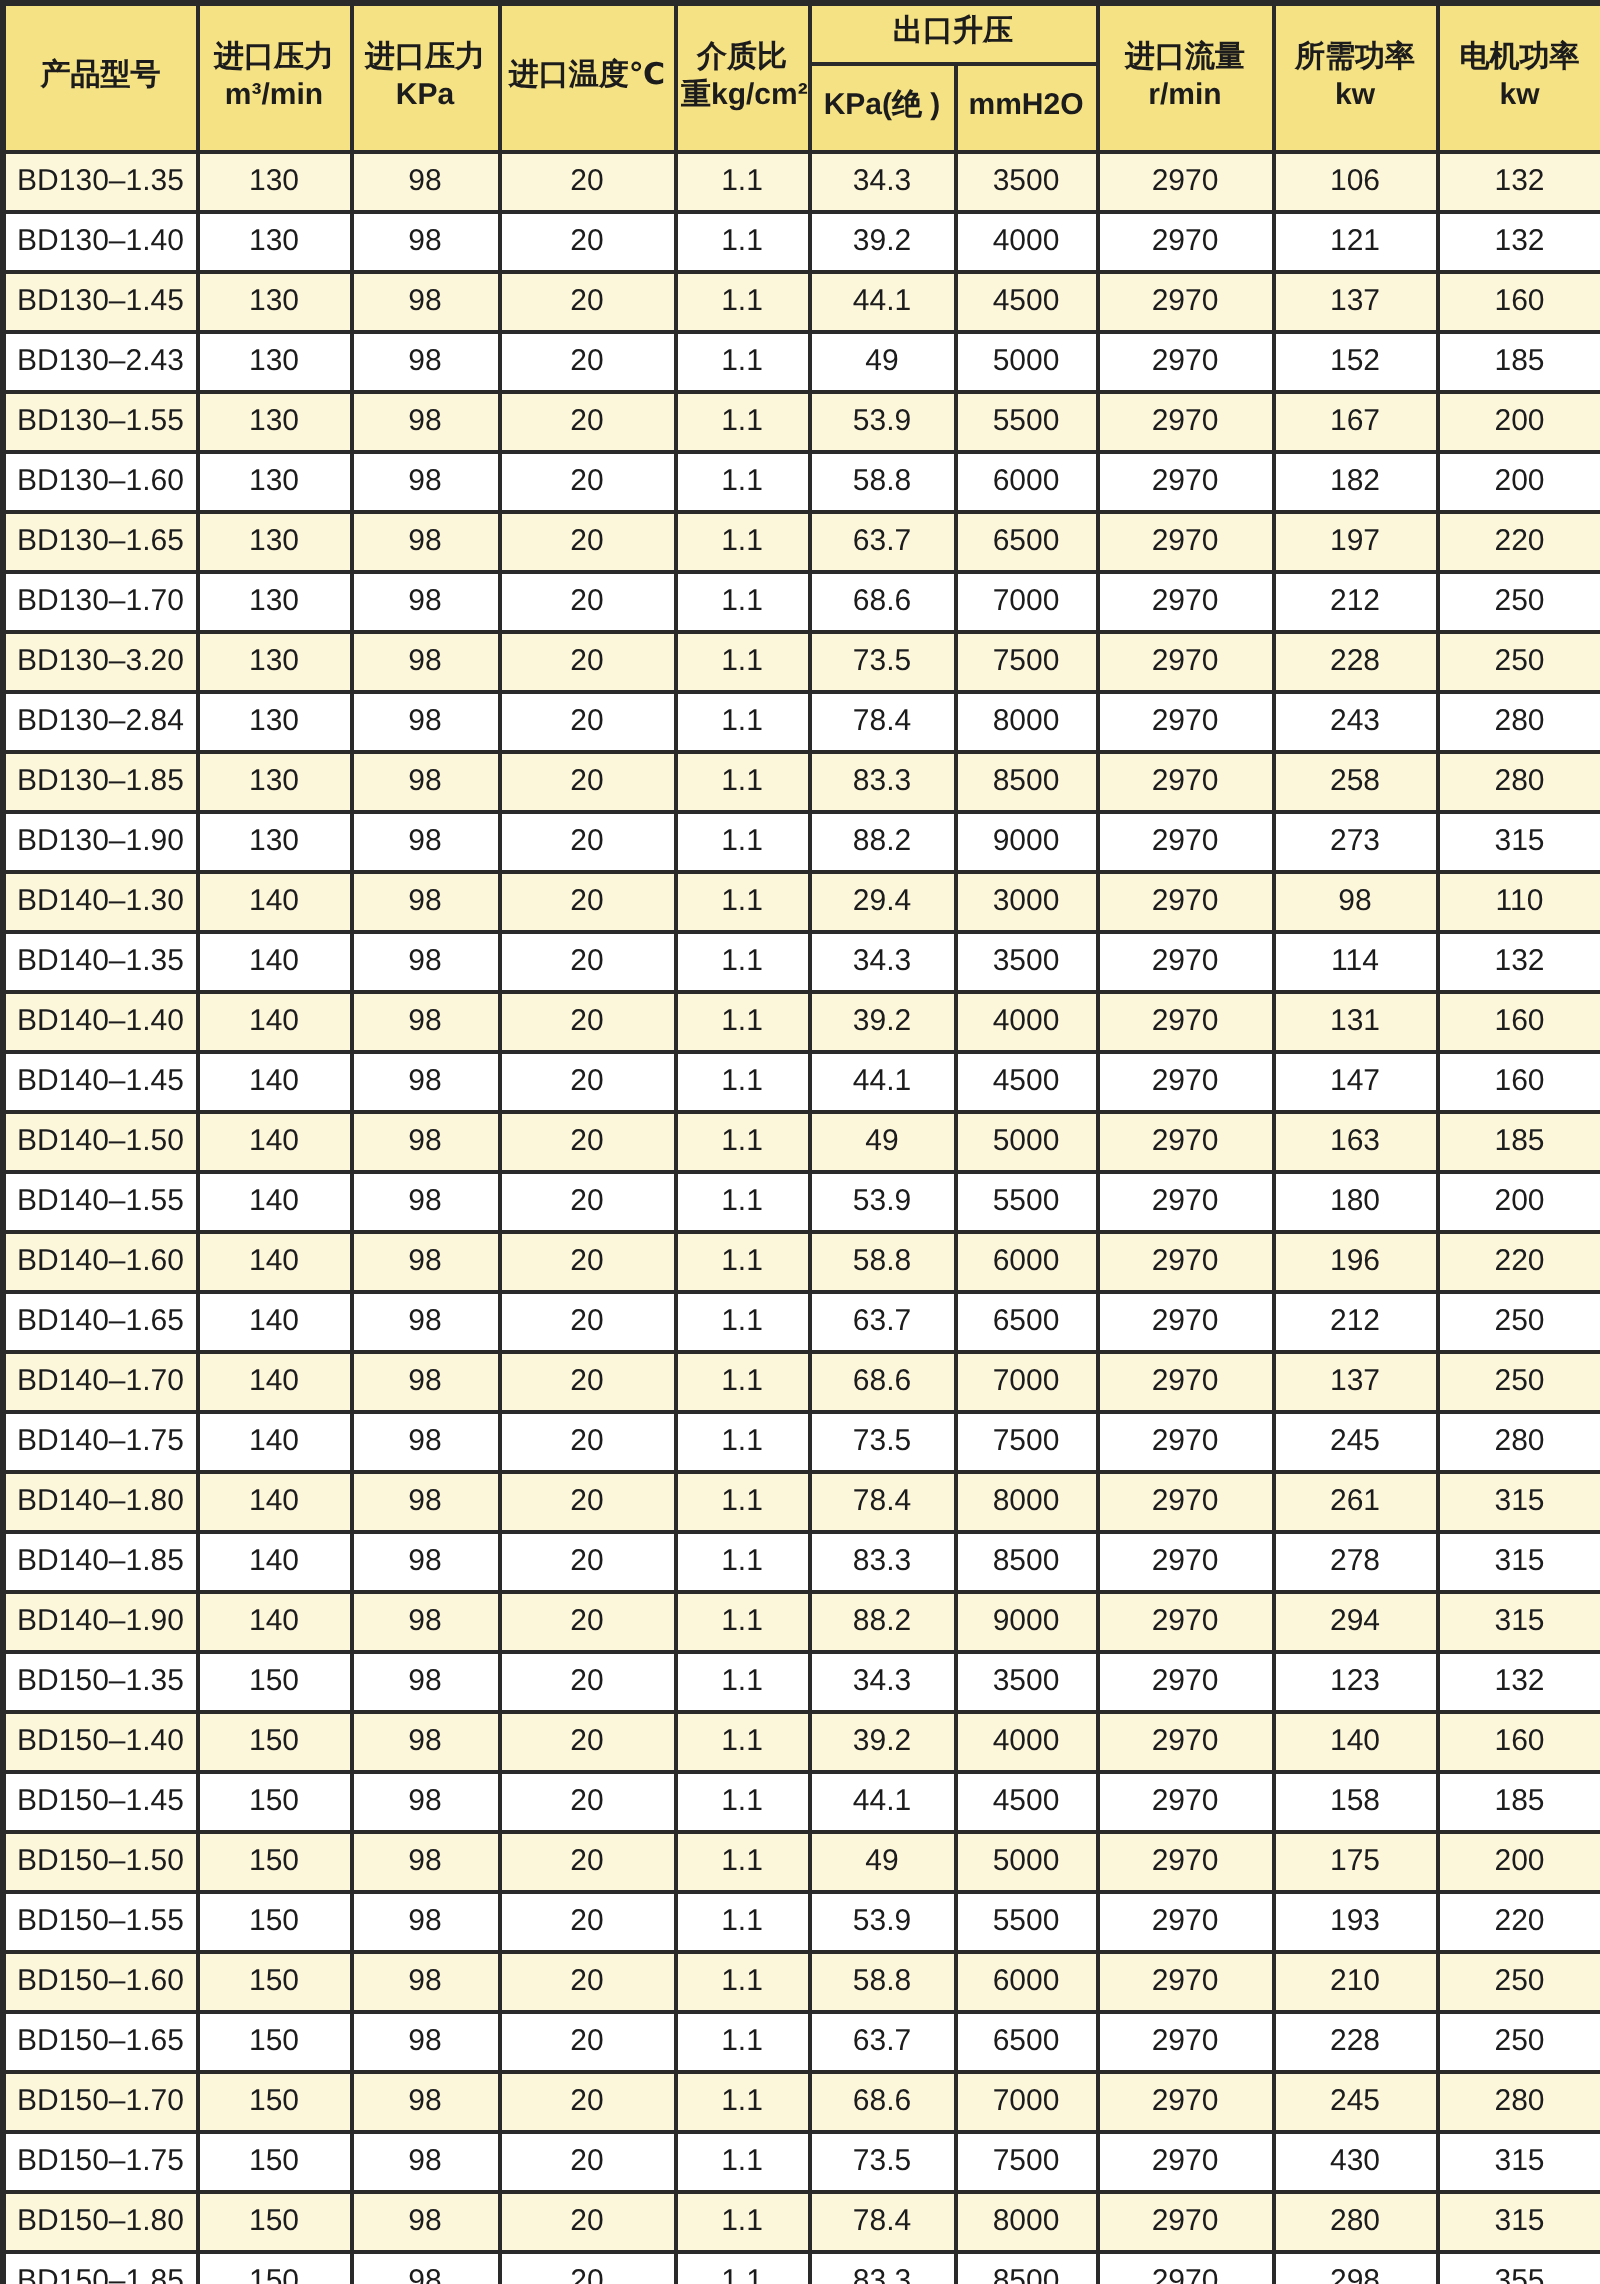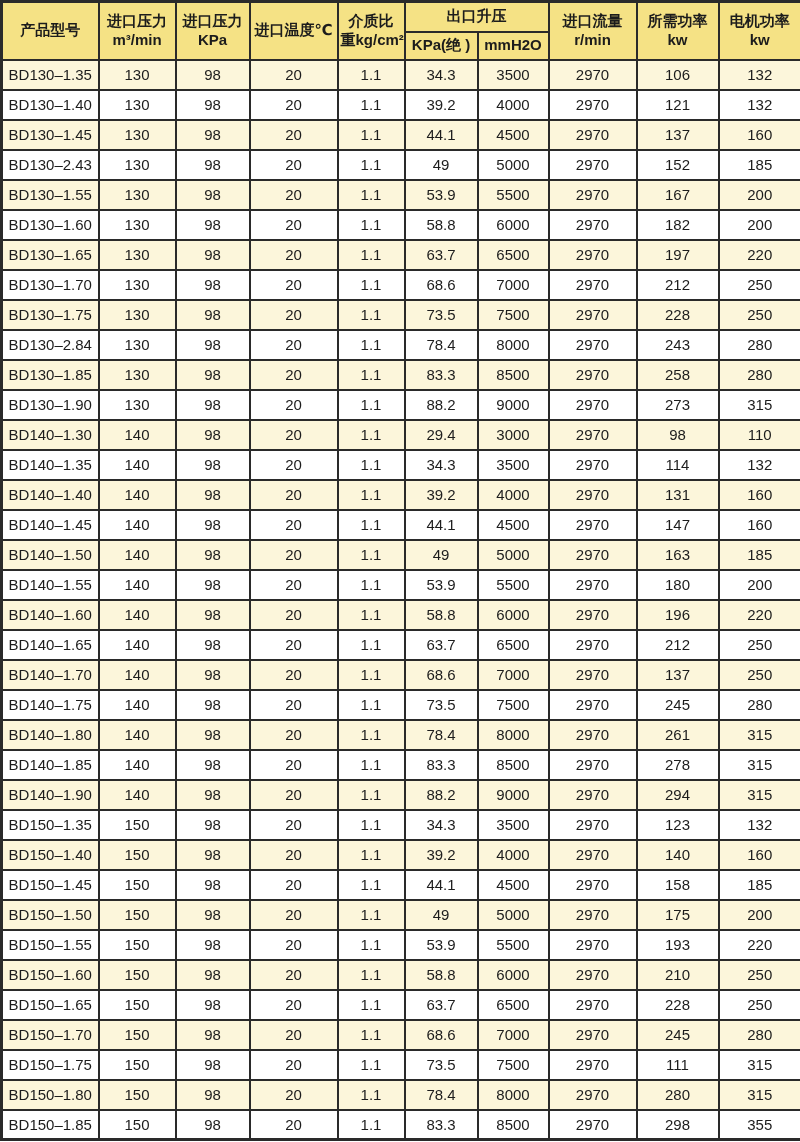--- a/index.html
+++ b/index.html
@@ -34,21 +34,21 @@
     white-space:nowrap;
   }
   thead th{
     background:var(--header-bg);
     font-weight:bold;
     font-size:15px;
     line-height:1.25;
     height:30px;
   }
   thead tr.group-row th{height:30px;}
-  thead tr.sub-row th{height:28px;}
+  thead tr.sub-row th{height:44px;}
   tbody td{
     font-size:15px;
     font-weight:normal;
     height:30px;
   }
   tbody tr:nth-child(odd){background:var(--row-alt-bg);}
   tbody tr:nth-child(even){background:var(--row-bg);}
   .hl{display:inline-block;}
 </style>
 </head>
@@ -203,21 +203,21 @@
         <td>98</td>
         <td>20</td>
         <td>1.1</td>
         <td>68.6</td>
         <td>7000</td>
         <td>2970</td>
         <td>212</td>
         <td>250</td>
       </tr>
       <tr>
-        <td>BD130–1.75</td>
+        <td>BD130–3.20</td>
         <td>130</td>
         <td>98</td>
         <td>20</td>
         <td>1.1</td>
         <td>73.5</td>
         <td>7500</td>
         <td>2970</td>
         <td>228</td>
         <td>250</td>
       </tr>
@@ -511,21 +511,21 @@
       </tr>
       <tr>
         <td>BD150–1.75</td>
         <td>150</td>
         <td>98</td>
         <td>20</td>
         <td>1.1</td>
         <td>73.5</td>
         <td>7500</td>
         <td>2970</td>
-        <td>111</td>
+        <td>430</td>
         <td>315</td>
       </tr>
       <tr>
         <td>BD150–1.80</td>
         <td>150</td>
         <td>98</td>
         <td>20</td>
         <td>1.1</td>
         <td>78.4</td>
         <td>8000</td>

